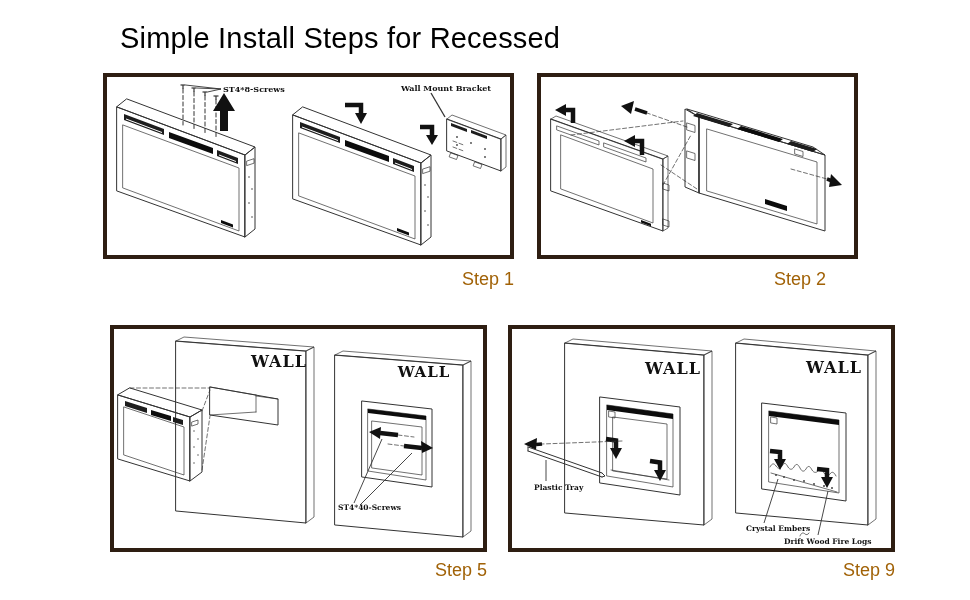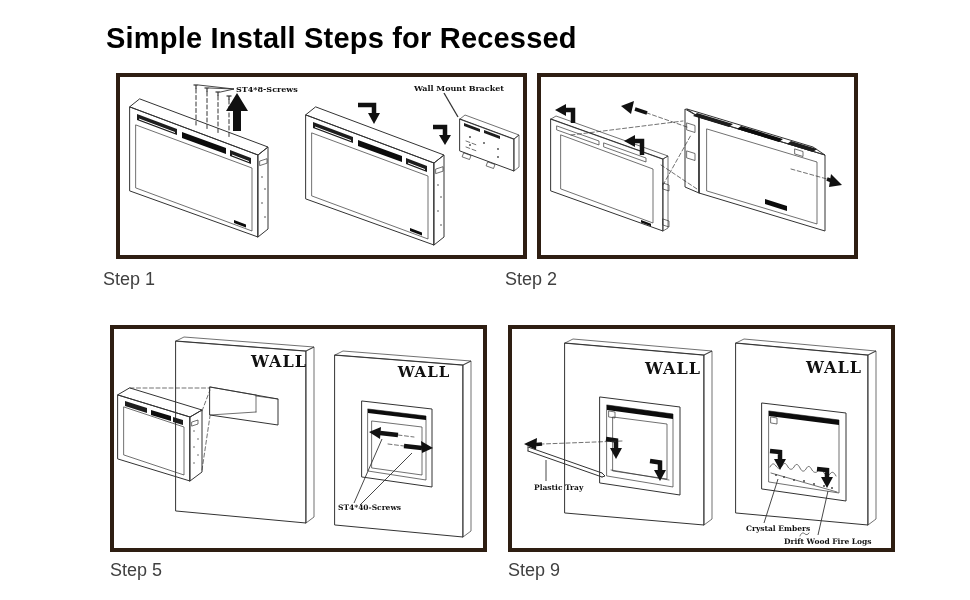--- a/index.html
+++ b/index.html
@@ -1,32 +1,32 @@
 <!DOCTYPE html>
 <html><head>
 <meta charset="utf-8">
 <style>
   html,body{margin:0;padding:0}
   body{
     width:970px;height:600px;position:relative;background:#ffffff;
     font-family:"Liberation Sans",sans-serif;overflow:hidden;color:#000;
   }
   .page-title{
-    position:absolute;left:106px;top:22px;font-size:29px;font-weight:700;
+    position:absolute;left:120px;top:22px;font-size:29px;font-weight:400;
     letter-spacing:.2px;white-space:nowrap;color:#000;
   }
   .panel{
     position:absolute;box-sizing:border-box;border:4px solid #2e1e12;background:#fff;
   }
   .panel svg{display:block;width:100%;height:100%}
-  #panel1{left:116px;top:73px;width:411px;height:186px}
+  #panel1{left:103px;top:73px;width:411px;height:186px}
   #panel2{left:537px;top:73px;width:321px;height:186px}
   #panel3{left:110px;top:325px;width:377px;height:227px}
   #panel4{left:508px;top:325px;width:387px;height:227px}
-  .caption{position:absolute;text-align:left;font-size:18px;color:#404040}
+  .caption{position:absolute;text-align:right;font-size:18px;color:#a16207}
   #cap1{left:103px;top:269px;width:411px}
   #cap2{left:505px;top:269px;width:321px}
   #cap3{left:110px;top:560px;width:377px}
   #cap4{left:508px;top:560px;width:387px}
 
   
   .ln{fill:none;stroke:#333;stroke-width:1;stroke-linejoin:round;stroke-linecap:round}
   .thin{stroke-width:.7}
   .dash{stroke-dasharray:4 2.5}
   .grille{fill:#1d1d1d;stroke:none}

